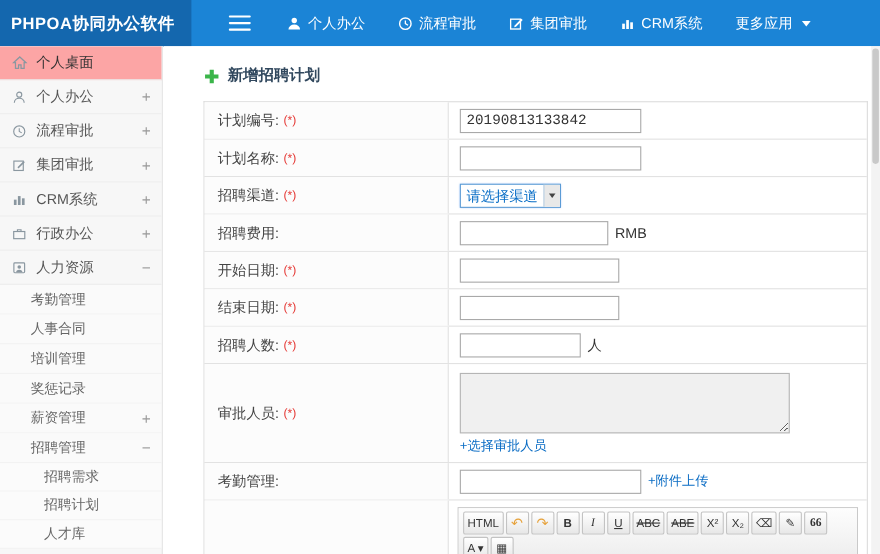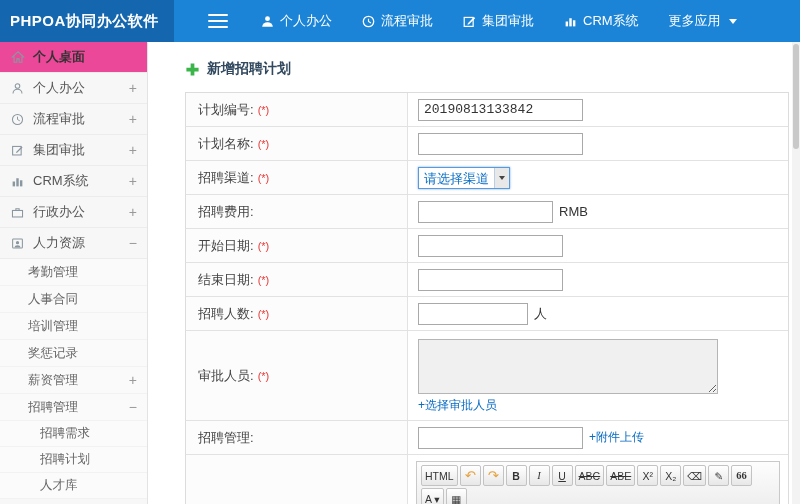--- a/index.html
+++ b/index.html
@@ -18,21 +18,21 @@
               font-size:13px; cursor:pointer; white-space:nowrap; }
   .nicon svg { display:block; }
   .caret-w { width:0; height:0; border-left:4px solid transparent; border-right:4px solid transparent;
              border-top:5px solid #fff; margin-left:2px; }
 
   
   .sidebar { position:absolute; left:0; top:42px; width:148px; bottom:0; background:#f7f7f7;
              border-right:1px solid #e3e3e3; overflow:hidden; }
   .side-item { height:31px; display:flex; align-items:center; gap:8px; padding:0 10px;
                border-bottom:1px solid #ececec; color:#555; font-size:13px; cursor:pointer; background:#f7f7f7; }
-  .side-item.active { background:#ec4899; color:#333;font-weight:bold; }
+  .side-item.active { background:#fca5a5; color:#333; }
   .sicon { width:15px; display:flex; justify-content:center; }
   .sicon svg { display:block; }
   .exp { margin-left:auto; color:#999; font-size:14px; line-height:1; cursor:pointer; }
   .side-sub { height:27px; display:flex; align-items:center; padding:0 10px 0 28px;
               color:#666; font-size:12.5px; border-bottom:1px solid #f2f2f2; background:#fafafa; cursor:pointer; }
   .side-sub2 { padding-left:40px; background:#fbfbfb; height:26px; }
 
   
   .main { position:absolute; left:149px; top:42px; right:8px; bottom:0; background:#fff;
           padding:18px 0 0 36px; overflow:hidden; }
@@ -343,21 +343,21 @@
         <span class="req">(*)</span>
       </div>
       <div class="fvalue col">
         <textarea class="approver" style=""></textarea>
         <a class="link">+选择审批人员</a>
       </div>
     </div>
 
     <div class="frow">
       <div class="flabel">
-        <span>招聘管理:</span>
+        <span>考勤管理:</span>
       </div>
       <div class="fvalue">
         <input class="txt w165" type="text" style="">
         <a class="link">+附件上传</a>
       </div>
     </div>
 
     <div class="frow editor-row">
       <div class="flabel"></div>
       <div class="fvalue">

